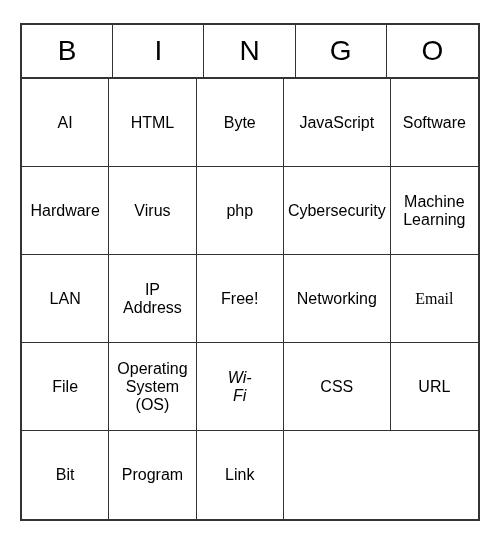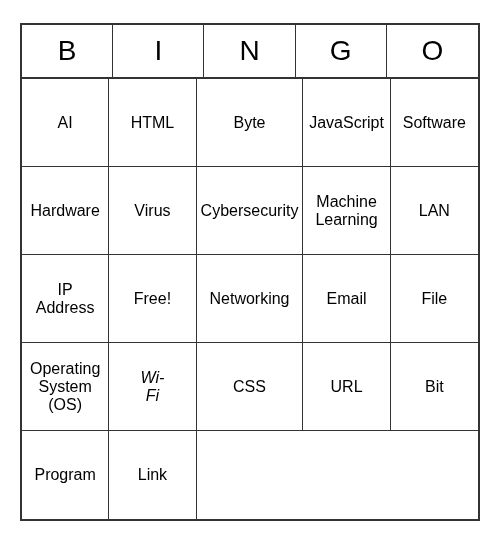--- a/index.html
+++ b/index.html
@@ -97,41 +97,44 @@
       <div class="bingo-cell">
         <span class="sm" style="white-space: pre-line;">Software</span>
       </div>
       <div class="bingo-cell">
         <span class="xs" style="white-space: pre-line; text-align: right;">Hardware</span>
       </div>
       <div class="bingo-cell">
         <span class="lg" style="white-space: pre-line;">Virus</span>
       </div>
       <div class="bingo-cell">
+        <span class="xl" style="white-space: pre-line;">php</span>
+      </div>
+      <div class="bingo-cell">
         <span class="xs" style="white-space: pre-line;">Cybersecurity</span>
       </div>
       <div class="bingo-cell">
         <span class="sm" style="white-space: pre-line;">Machine
 Learning</span>
       </div>
       <div class="bingo-cell">
         <span class="xl" style="white-space: pre-line;">LAN</span>
       </div>
       <div class="bingo-cell">
         <span class="xs" style="white-space: pre-line;">IP
 Address</span>
       </div>
       <div class="bingo-cell">
         <span class="lg" style="white-space: pre-line;">Free!</span>
       </div>
       <div class="bingo-cell">
         <span class="xs" style="white-space: pre-line;">Networking</span>
       </div>
       <div class="bingo-cell">
-        <span class="md" style="white-space: pre-line;">Email</span>
+        <span class="md" style="white-space: pre-line; font-family: Liberation Serif, serif;">Email</span>
       </div>
       <div class="bingo-cell">
         <span class="lg" style="white-space: pre-line;">File</span>
       </div>
       <div class="bingo-cell">
         <span class="xs" style="white-space: pre-line;">Operating
 System
 (OS)</span>
       </div>
       <div class="bingo-cell">

